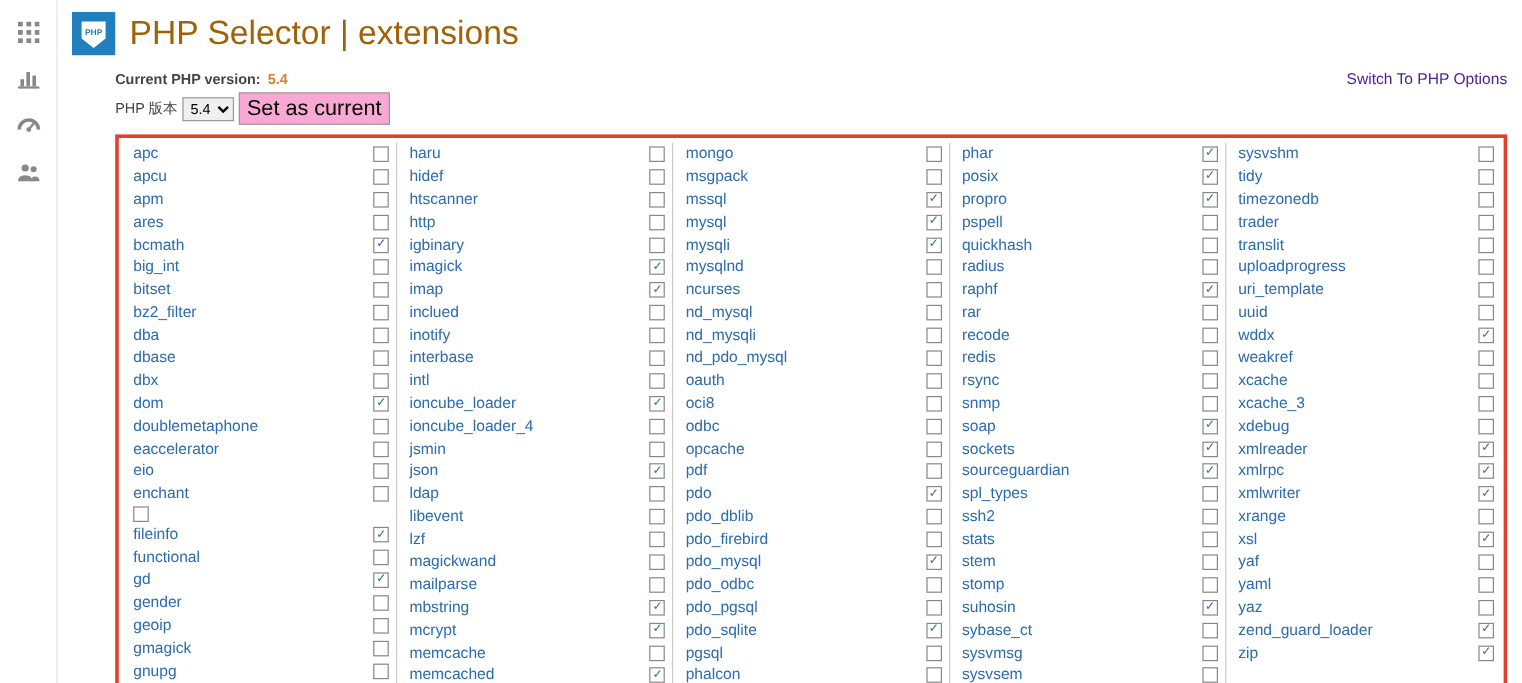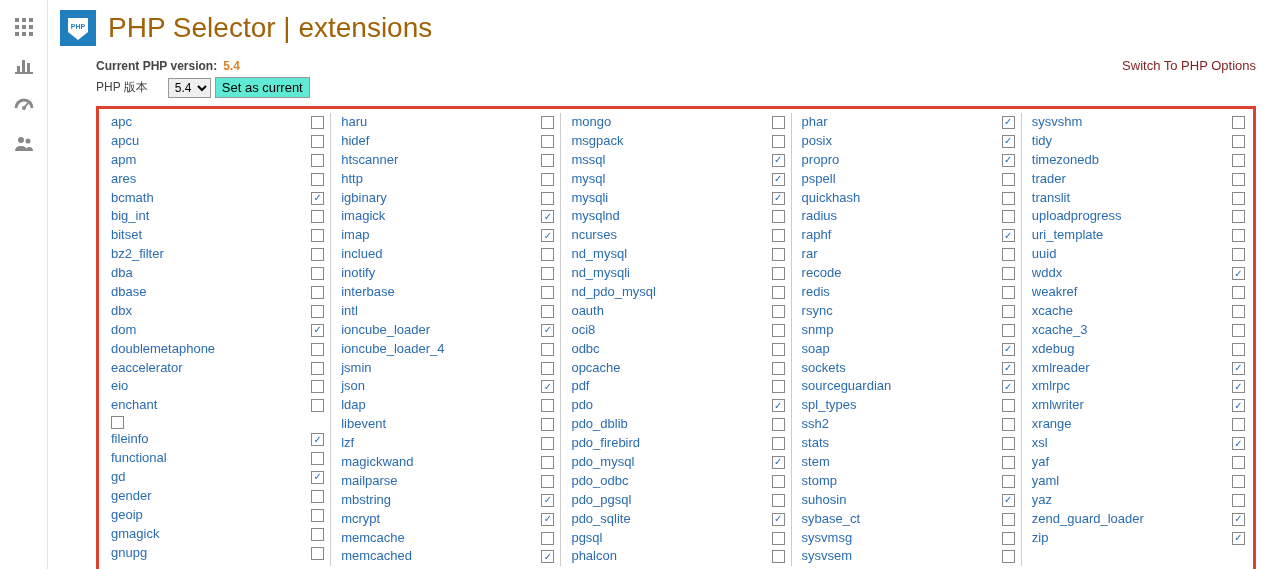--- a/index.html
+++ b/index.html
@@ -8,25 +8,25 @@
 .left-nav { width: 48px; background: #fff; border-right: 1px solid #e5e5e5; padding-top: 8px; }
 .left-nav-item { display: flex; justify-content: center; padding: 10px 0; color: #777; }
 .main { flex: 1; padding: 0 12px 20px 12px; }
 .header { display: flex; align-items: center; padding: 10px 0 12px 0; color: #555; }
 .header-icon { width: 36px; height: 36px; background: #1f7fbf; margin-right: 12px; display: flex; align-items: center; justify-content: center; color: #fff; }
 .header-title { font-size: 28px; font-weight: normal; color: #a16207; }
 .content { padding-left: 36px; }
 .version-row { display: flex; align-items: center; margin-bottom: 4px; }
 .version-label { font-weight: bold; font-size: 12px; margin-right: 6px; }
 .version-value { color: #d9822b; font-weight: bold; font-size: 12px; }
-.switch-link { margin-left: auto; color: #7f1d1d; font-size: 13px; cursor: pointer; }
+.switch-link { margin-left: auto; color: #4c1d95; font-size: 13px; cursor: pointer; }
 .select-row { display: flex; align-items: center; margin-bottom: 8px; }
-.select-row-label { font-size: 12px; margin-right: 20px; }
+.select-row-label { font-size: 12px; margin-right: 4px; }
 .select-row select { border: 1px solid #999; font-size: 12px; padding: 1px 2px; margin-right: 4px; }
-.select-row button { background: #5eead4; border: 1px solid #999; font-size: 13px; padding: 2px 6px; cursor: pointer; }
+.select-row button { background: #f9a8d4; border: 1px solid #999; font-size: 18px; padding: 2px 6px; cursor: pointer; }
 .ext-box { border: 3px solid #e04030; padding: 4px 2px; }
 .ext-grid { display: flex; }
 .ext-col { flex: 1; border-right: 1px solid #ccc; }
 .ext-col:last-child { border-right: none; }
 .ext-row { display: flex; align-items: center; padding: 1px 6px 1px 10px; font-size: 13px; color: #2b6cb0; line-height: 1.3; }
 .ext-row .name { flex: 1; cursor: pointer; }
 .ext-row .cb { width: 13px; height: 13px; border: 1px solid #888; background: #fff; display: inline-flex; align-items: center; justify-content: center; cursor: pointer; }
 .ext-row .cb.checked::after { content: "✓"; font-size: 10px; color: #2b6cb0; line-height: 1; }
 svg { display: block; }
 </style>

